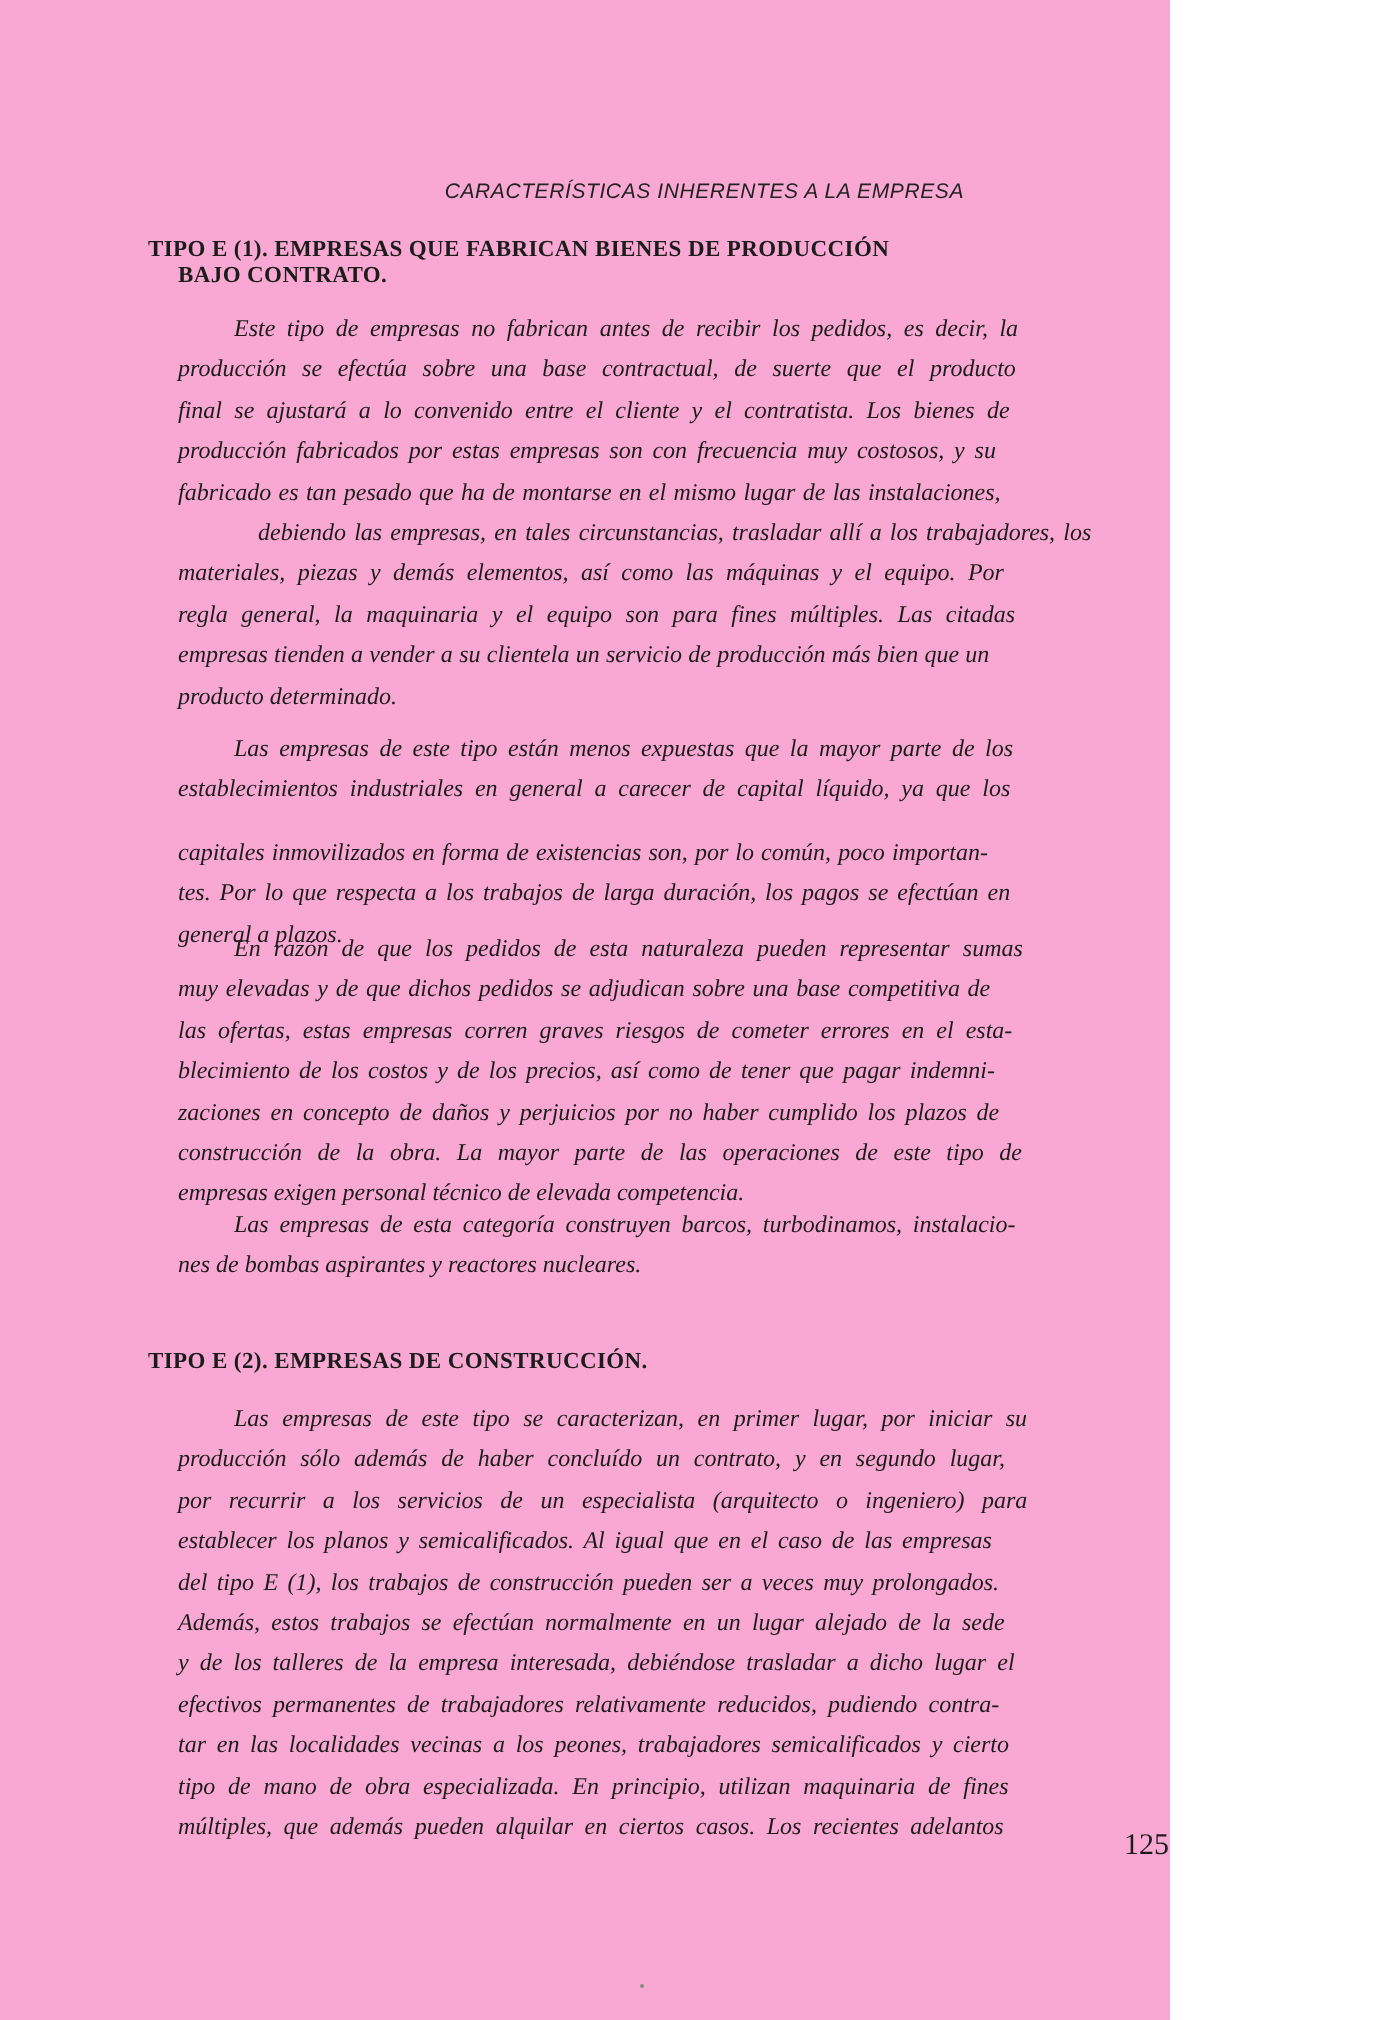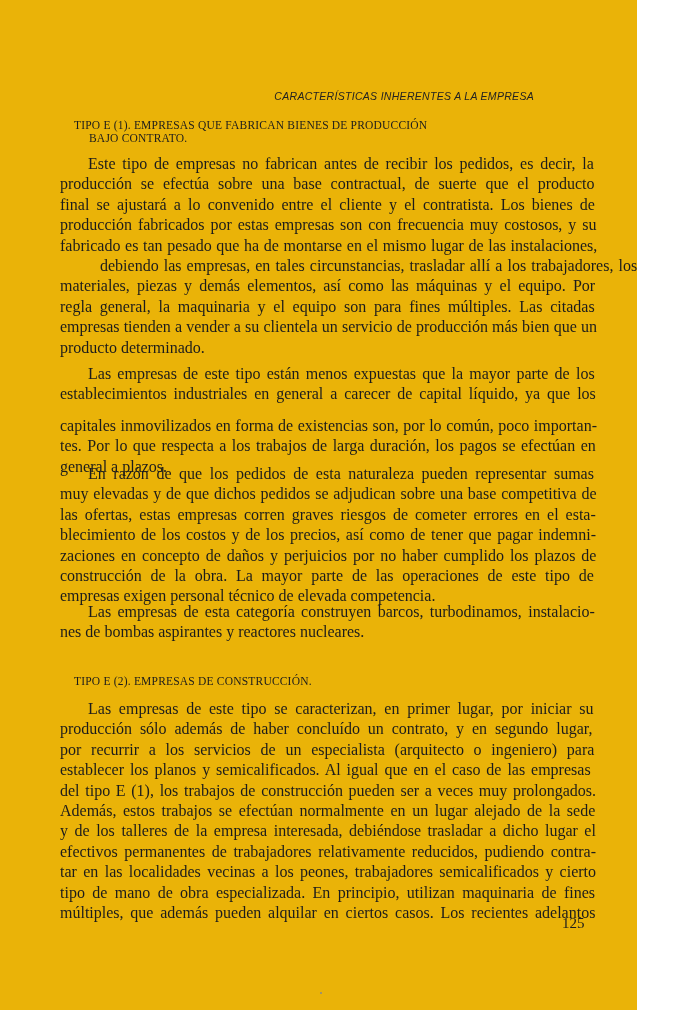--- a/index.html
+++ b/index.html
@@ -1,38 +1,39 @@
 <!DOCTYPE html>
 <html><head>
 <meta charset="utf-8">
 <style>
   html, body { margin: 0; padding: 0; background: #ffffff; }
   body { width: 687px; height: 1010px; position: relative; overflow: hidden; }
   .page {
-    position: absolute; left: 0; top: 0; width: 637px; height: 1010px;
-    background: #eab308;
+    position: absolute; left: 0; top: 0; width: 585px; height: 1010px;
+    background: #f9a8d4;
     font-family: "Liberation Serif", "DejaVu Serif", serif;
     color: #1c1c1c;
   }
   .running-head {
     position: absolute; top: 90px; right: 103px;
     font-family: "Liberation Sans", "DejaVu Sans", sans-serif;
     font-style: italic; font-size: 10.5px; letter-spacing: 0.3px;
     color: #222;
   }
   .section-title {
     position: absolute; left: 74px;
-    font-weight: normal; font-size: 11.5px; letter-spacing: 0.2px;
+    font-weight: bold; font-size: 11.5px; letter-spacing: 0.2px;
     line-height: 13px;
   }
   .section-title .cont { display: block; padding-left: 15px; }
   .para {
-    position: absolute; left: 60px; width: 510px;
-    font-size: 16px; line-height: 20.4px;
+    position: absolute; left: 89px; width: 510px;
+    font-size: 12px; line-height: 20.4px;
     text-align: justify;
+    font-style: italic;
   }
   .para .line { display: block; text-align: justify; text-align-last: justify; white-space: nowrap; }
   .para .line.last { text-align-last: left; }
   .para .line.first { padding-left: 28px; }
   .page-number {
     position: absolute; top: 915px; left: 562px;
     font-size: 15px;
   }
   .speck { position: absolute; width: 2px; height: 2px; background: #888; border-radius: 1px; }
 </style>

